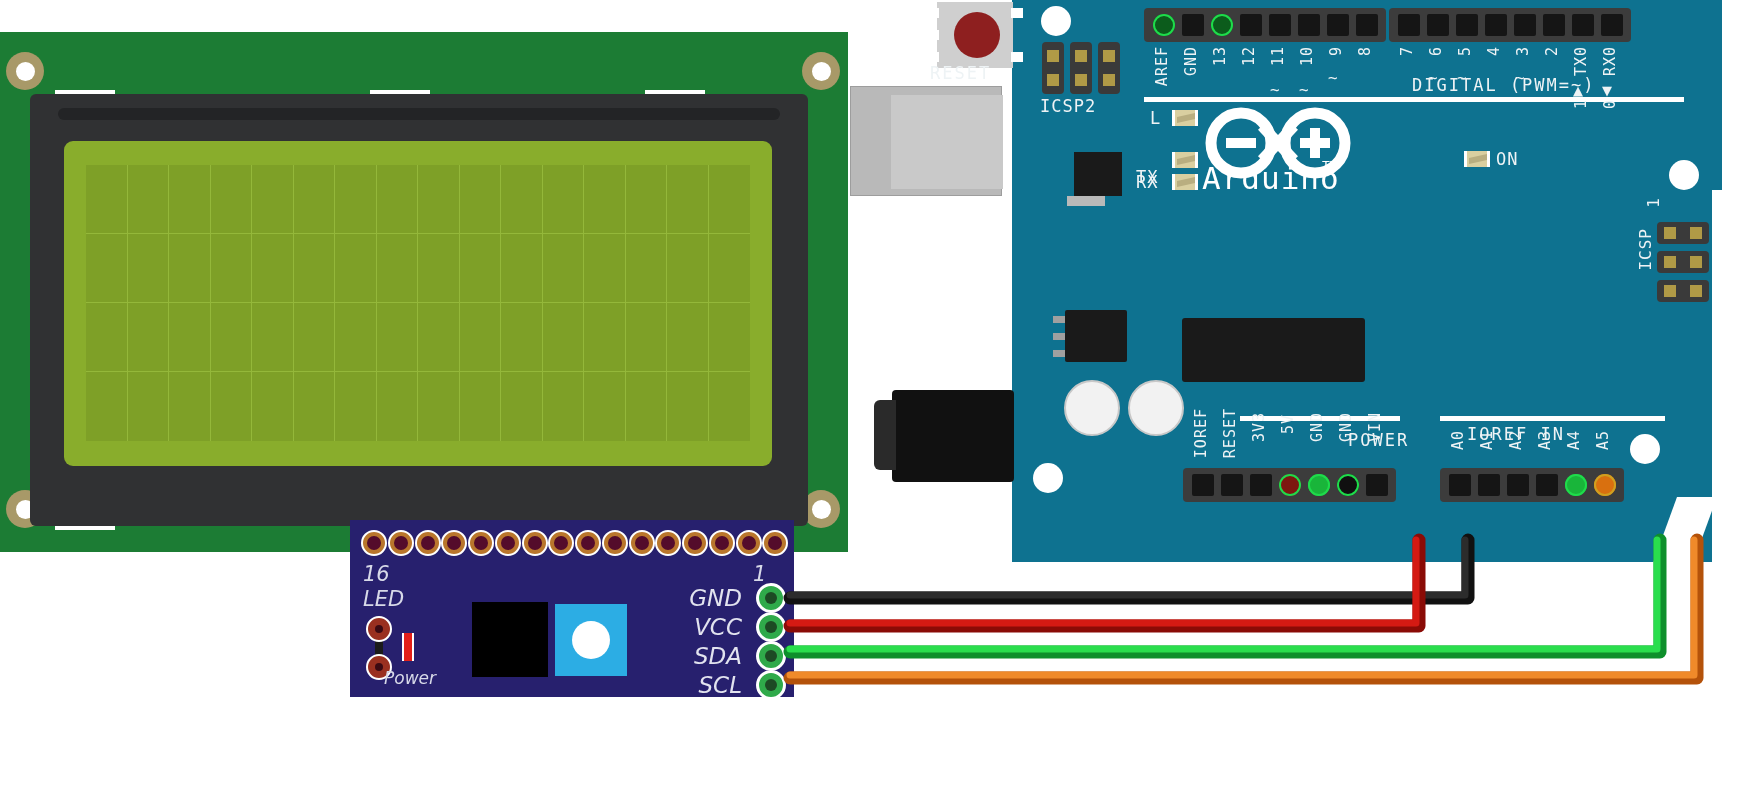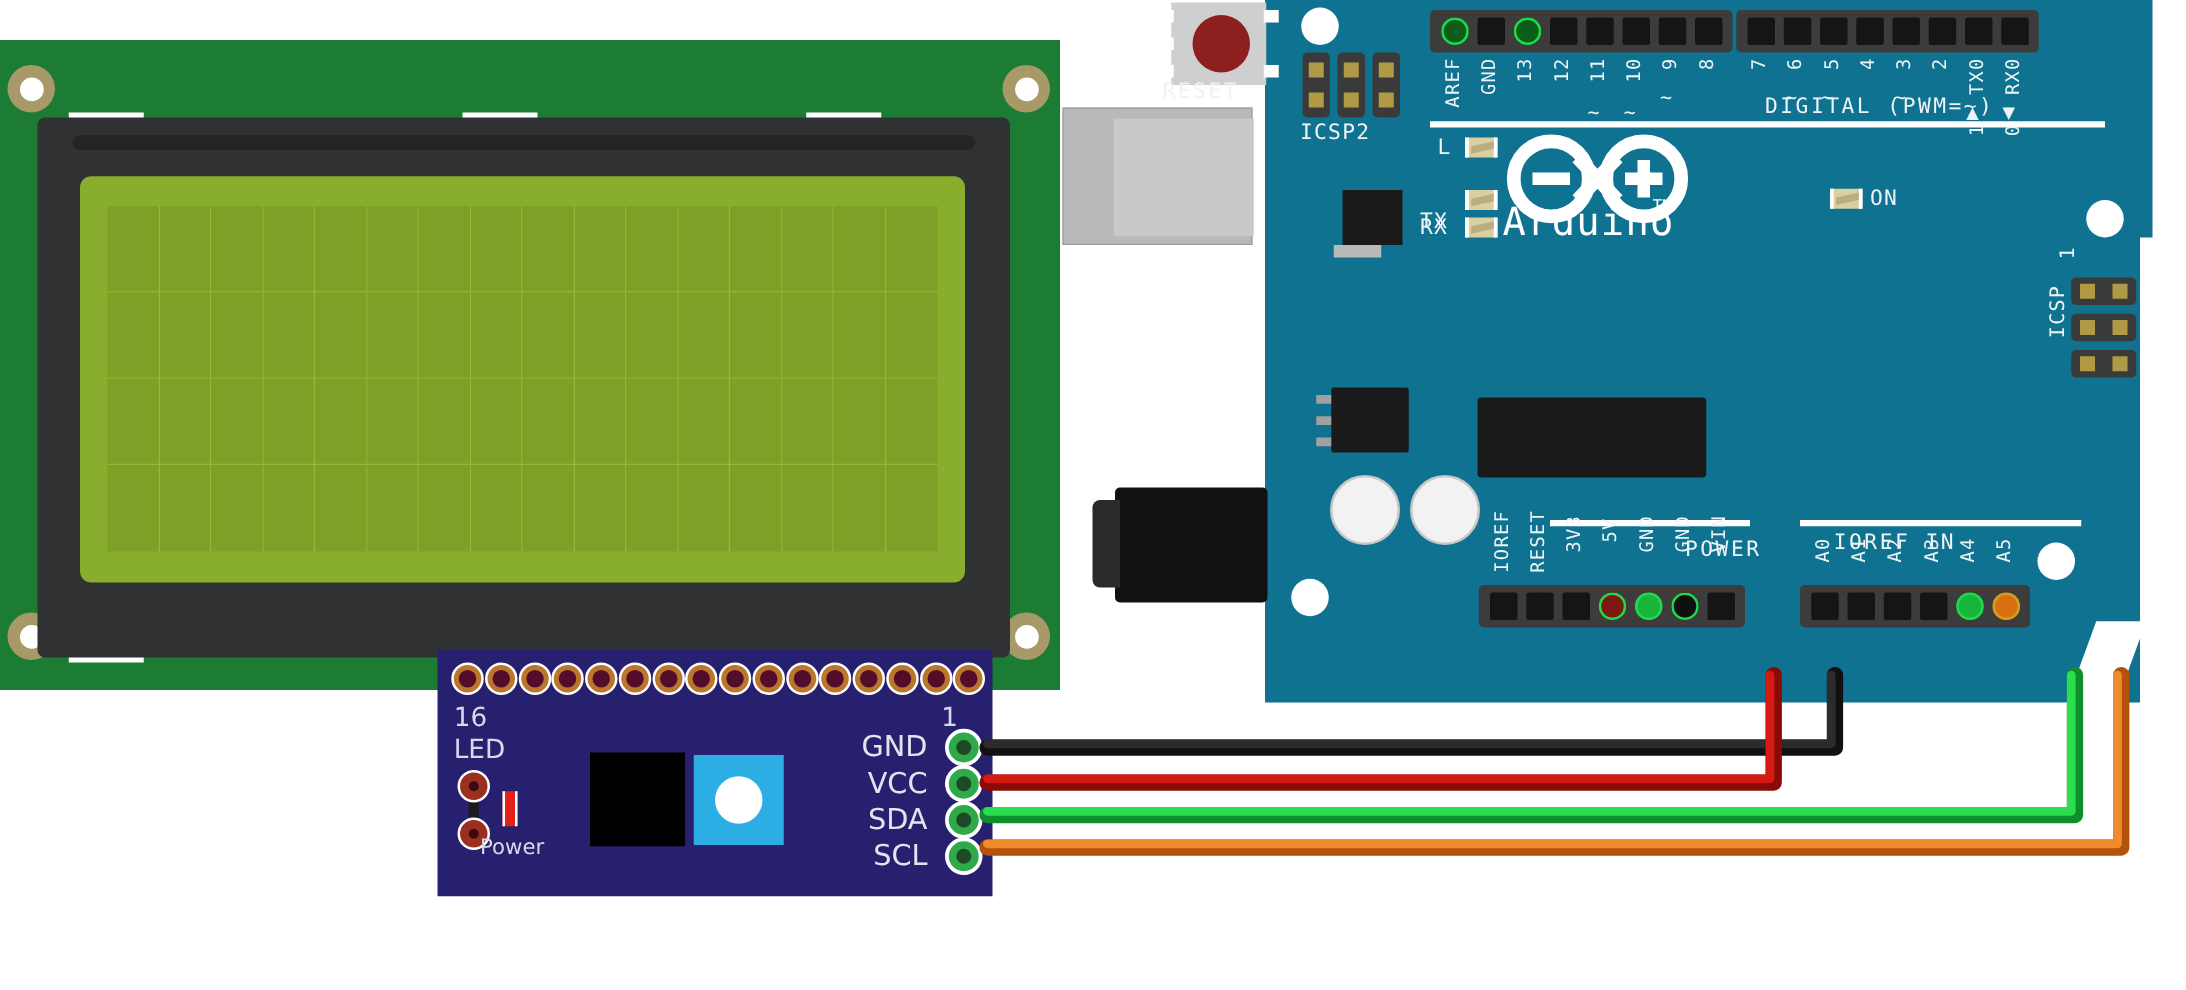--- a/index.html
+++ b/index.html
@@ -89,22 +89,23 @@
     position: absolute;
     top: 490px;
     height: 8px;
     background: #ffffff;
   }
 
   
   #i2c-module {
     position: absolute;
     left: 350px; top: 520px;
-    width: 444px; height: 197px;
+    width: 444px; height: 177px;
     background: #27206e;
+    font-style: italic;
   }
   #i2c-header-row {
     position: absolute;
     left: 9px; top: 8px;
     width: 428px; height: 30px;
     display: flex;
   }
   .i2c-pad {
     position: relative;
     width: 30px; height: 30px;

